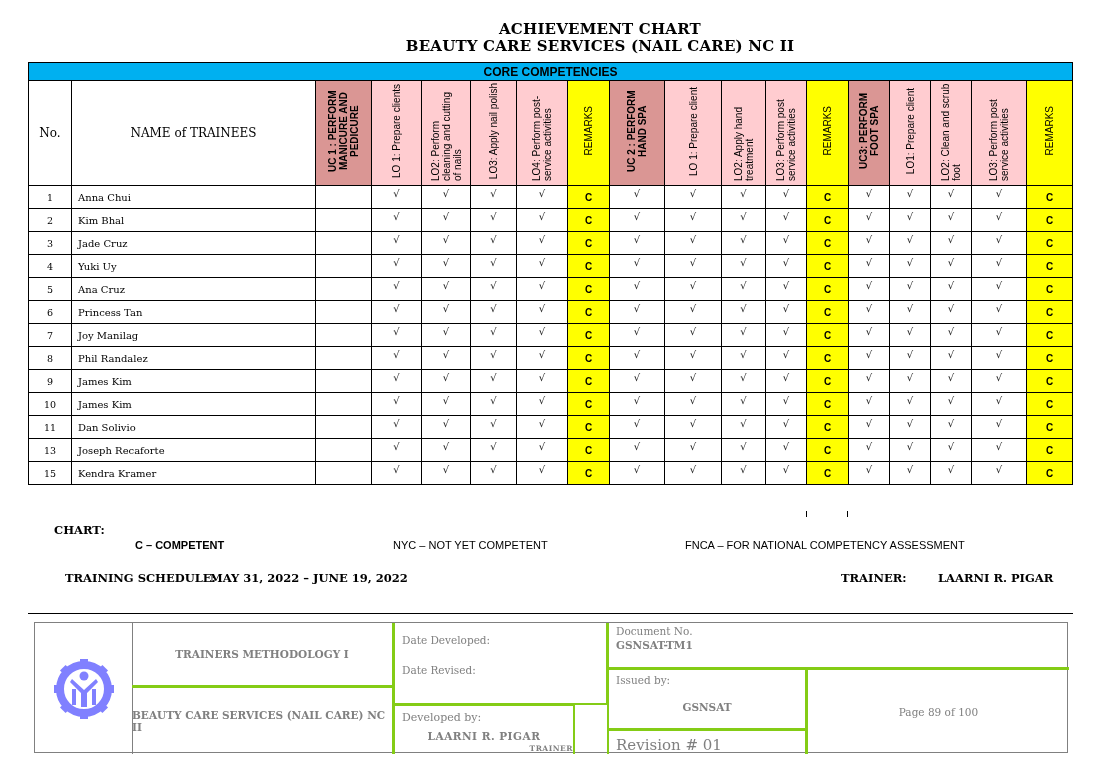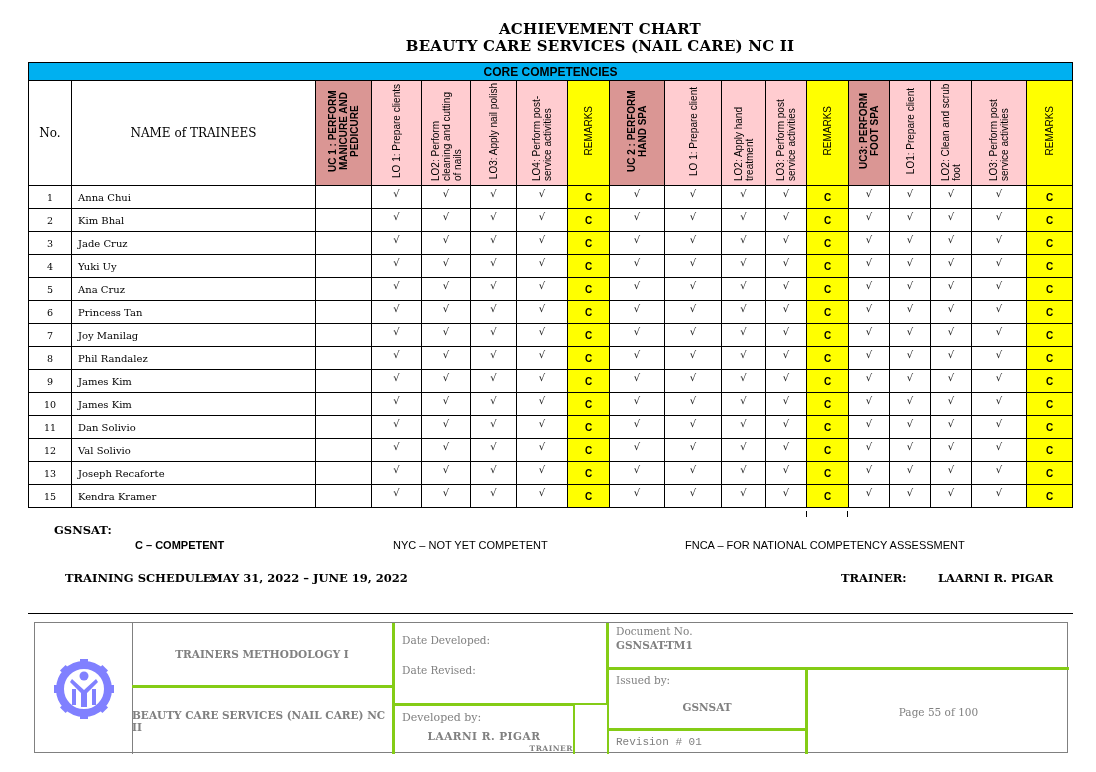--- a/index.html
+++ b/index.html
@@ -46,21 +46,21 @@
   #f-dev .lbl { position: absolute; left: 7px; top: 5px; font-size: 11px; font-family: "DejaVu Serif", serif; }
   #f-dev .nm { position: absolute; left: 0; width: 100%; top: 24px; text-align: center; font-weight: bold; font-size: 10.5px; letter-spacing: 0.5px; }
   #f-dev .rl { position: absolute; left: 0; width: 100%; top: 38px; text-align: right; font-weight: bold; font-size: 7.5px; letter-spacing: 0.5px; }
   #f-doc { left: 572px; top: 0; width: 462px; height: 46px; border-top: none; border-right: none; }
   #f-doc .lbl { position: absolute; left: 7px; top: 2px; font-size: 10.5px; }
   #f-doc .val { position: absolute; left: 7px; top: 16px; font-size: 10.5px; font-weight: bold; }
   #f-issued { left: 572px; top: 45px; width: 200px; height: 62px; }
   #f-issued .lbl { position: absolute; left: 7px; top: 4px; font-size: 10.5px; }
   #f-issued .val { position: absolute; left: 0; width: 100%; top: 31px; text-align: center; font-weight: bold; font-size: 10.5px; }
   #f-rev { left: 572px; top: 106px; width: 200px; height: 25px; border-bottom: none; }
-  #f-rev .lbl { position: absolute; left: 7px; top: 5px; font-size: 11px; font-family: Liberation Mono, monospace; }
+  #f-rev .lbl { position: absolute; left: 7px; top: 5px; font-size: 15px; }
   #f-page { left: 771px; top: 45px; width: 263px; height: 86px; display: flex; align-items: center; justify-content: center; font-size: 10.5px; border-right: none; border-bottom: none; }
 
   .tick-mark { position: absolute; width: 0; height: 6px; border-left: 1px solid #000; top: 511px; }
 </style>
 </head>
 <body>
 
 <div class="title" id="t1" style="width:1200px;left:0;">ACHIEVEMENT CHART</div>
 <div class="title" id="t2" style="width:1200px;left:0;">BEAUTY CARE SERVICES (NAIL CARE) NC II</div>
 
@@ -328,40 +328,20 @@
         <td class="chk">√</td>
         <td class="chk">√</td>
         <td class="rem">C</td>
         <td class="chk">√</td>
         <td class="chk">√</td>
         <td class="chk">√</td>
         <td class="chk">√</td>
         <td class="rem">C</td>
       </tr>
       <tr class="row">
-        <td class="num">12</td>
-        <td class="name">Val Solivio</td>
-        <td class="chk"></td>
-        <td class="chk">√</td>
-        <td class="chk">√</td>
-        <td class="chk">√</td>
-        <td class="chk">√</td>
-        <td class="rem">C</td>
-        <td class="chk">√</td>
-        <td class="chk">√</td>
-        <td class="chk">√</td>
-        <td class="chk">√</td>
-        <td class="rem">C</td>
-        <td class="chk">√</td>
-        <td class="chk">√</td>
-        <td class="chk">√</td>
-        <td class="chk">√</td>
-        <td class="rem">C</td>
-      </tr>
-      <tr class="row">
         <td class="num">13</td>
         <td class="name">Joseph Recaforte</td>
         <td class="chk"></td>
         <td class="chk">√</td>
         <td class="chk">√</td>
         <td class="chk">√</td>
         <td class="chk">√</td>
         <td class="rem">C</td>
         <td class="chk">√</td>
         <td class="chk">√</td>
@@ -393,21 +373,21 @@
         <td class="chk">√</td>
         <td class="chk">√</td>
         <td class="rem">C</td>
       </tr>
     </tbody>
 </table>
 
 <div class="tick-mark" style="left:806px;"></div>
 <div class="tick-mark" style="left:847px;"></div>
 
-<div class="legend-title">GSNSAT:</div>
+<div class="legend-title">CHART:</div>
 <div class="legend-item" id="lg1">C – COMPETENT</div>
 <div class="legend-item" id="lg2">NYC – NOT YET COMPETENT</div>
 <div class="legend-item" id="lg3">FNCA – FOR NATIONAL COMPETENCY ASSESSMENT</div>
 
 <div class="sched" id="sched-label">TRAINING SCHEDULE:</div>
 <div class="sched" id="sched-val">MAY 31, 2022 – JUNE 19, 2022</div>
 <div class="sched" id="trainer-label">TRAINER:</div>
 <div class="sched" id="trainer-val">LAARNI R. PIGAR</div>
 
 <div class="hr"></div>
@@ -448,14 +428,14 @@
     <span class="lbl">Document No.</span>
     <span class="val">GSNSAT-TM1</span>
   </div>
   <div class="fcell" id="f-issued">
     <span class="lbl">Issued by:</span>
     <span class="val">GSNSAT</span>
   </div>
   <div class="fcell" id="f-rev">
     <span class="lbl">Revision # 01</span>
   </div>
-  <div class="fcell" id="f-page">Page 55 of 100</div>
+  <div class="fcell" id="f-page">Page 89 of 100</div>
 </div>
 
 </body></html>

